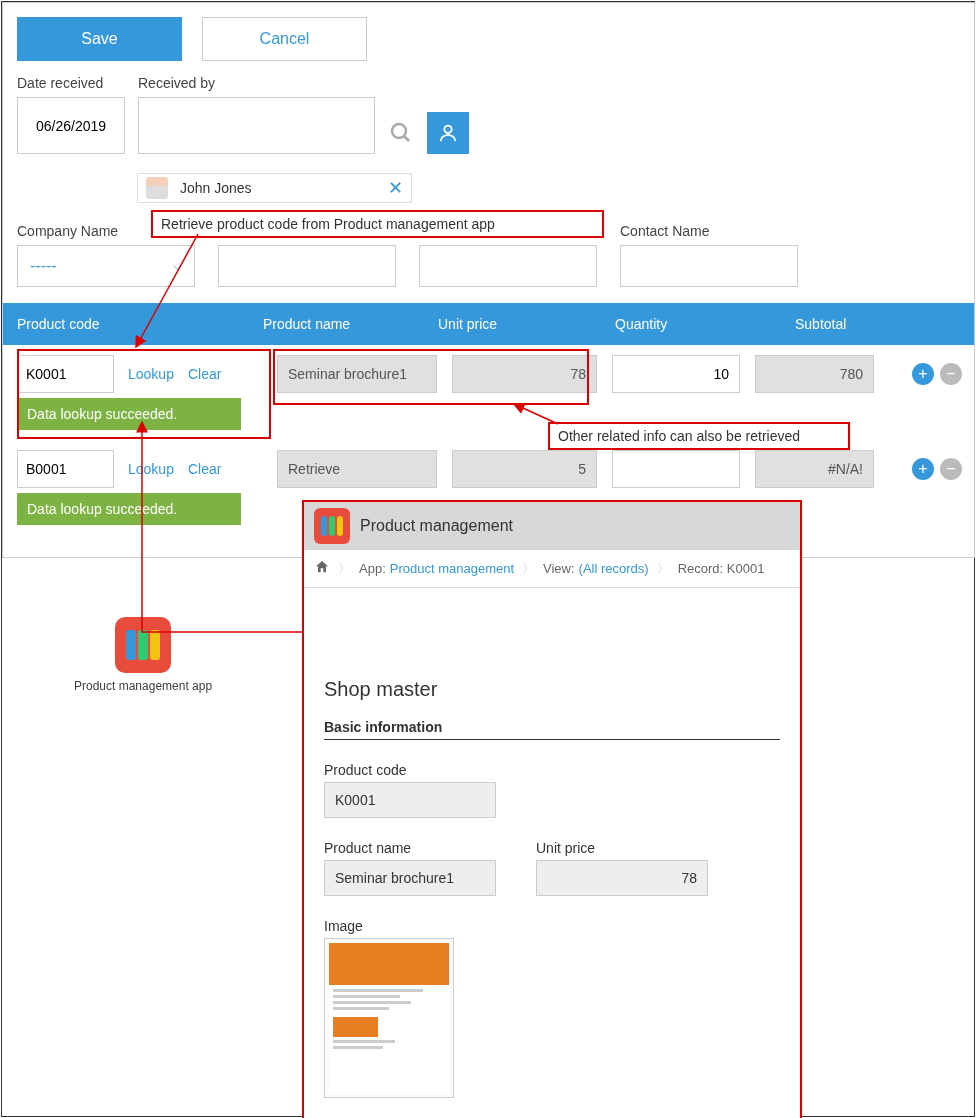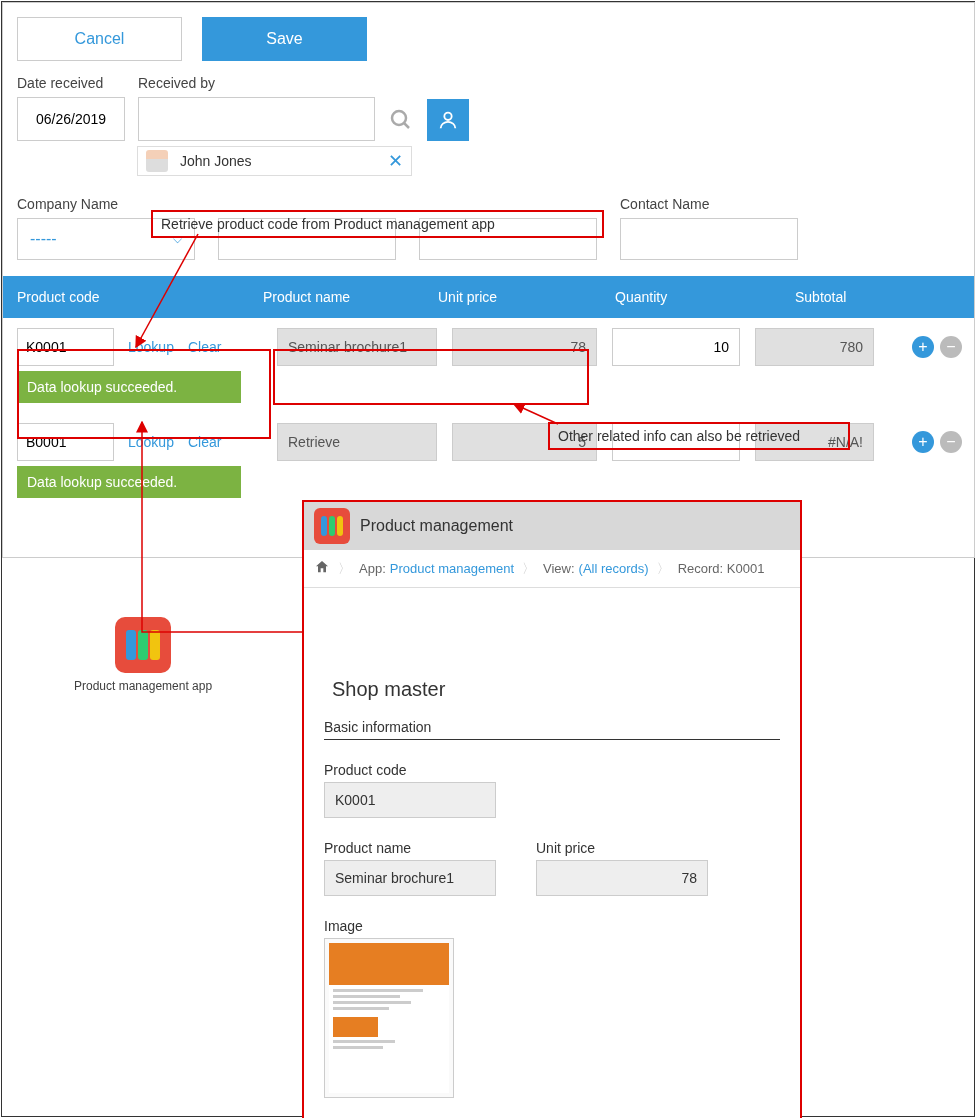--- a/index.html
+++ b/index.html
@@ -10,28 +10,28 @@
 .main-form { border: 1px solid #ccc; position: absolute; top: 0; left: 0; width: 973px; height: 556px; overflow: visible; }
 
 .btn-bar { display: flex; gap: 20px; padding: 14px 14px 0 14px; }
 .btn { width: 165px; height: 44px; border: 1px solid #ccc; background: #fff; display: flex; align-items: center; justify-content: center; font-size: 16px; cursor: pointer; }
 .btn-cancel { color: #3498db; }
 .btn-save { background: #3498db; color: #fff; border: none; }
 
 .field-row { padding: 14px 14px 0 14px; display: flex; gap: 6px; }
 .field-group { display: flex; flex-direction: column; }
 .field-label { font-size: 14px; color: #444; margin-bottom: 6px; }
-.input-box { border: 1px solid #ccc; height: 44px; padding: 0 10px; font-size: 14px; background: #fff; }
+.input-box { border: 1px solid #ccc; height: 57px; padding: 0 10px; font-size: 14px; background: #fff; }
 .date-input { width: 108px; text-align: center; }
 .received-by-wrap { display: flex; align-items: flex-end; gap: 5px; }
 .received-by-input { width: 237px; }
 .search-btn { width: 42px; height: 42px; display: flex; align-items: center; justify-content: center; cursor: pointer; color: #aaa; }
 .user-btn { width: 42px; height: 42px; background: #3498db; display: flex; align-items: center; justify-content: center; cursor: pointer; }
 
-.user-chip { margin-left: 134px; margin-top: 5px; display: flex; align-items: center; gap: 12px; height: 30px; padding: 0 8px; border: 1px solid #ddd; width: 275px; position: relative; }
+.user-chip { margin-left: 134px; margin-top: 19px; display: flex; align-items: center; gap: 12px; height: 30px; padding: 0 8px; border: 1px solid #ddd; width: 275px; position: relative; }
 .avatar { width: 22px; height: 22px; border-radius: 3px; background: linear-gradient(#f4d0b8 40%, #ddd 40%); }
 .user-name { font-size: 14px; color: #333; flex: 1; }
 .remove-x { color: #3498db; font-size: 18px; cursor: pointer; }
 
 .annotation-box { border: 2px solid #d00; position: absolute; z-index: 5; padding: 4px 8px; font-size: 14px; color: #333; background: transparent; }
 .ann1 { top: 207px; left: 148px; width: 453px; height: 28px; }
 .ann2 { top: 419px; left: 545px; width: 302px; height: 28px; }
 
 .company-row { padding: 20px 14px 2px 14px; display: flex; gap: 23px; }
 .select-box { width: 178px; height: 42px; border: 1px solid #ccc; display: flex; align-items: center; justify-content: space-between; padding: 0 12px; color: #3498db; cursor: pointer; }
@@ -76,44 +76,44 @@
 .popup-header { background: #d8d8d8; height: 48px; display: flex; align-items: center; gap: 10px; padding: 0 10px; }
 .popup-icon { width: 36px; height: 36px; background: #e74c3c; border-radius: 6px; display: flex; align-items: center; justify-content: center; }
 .popup-icon .binder { width: 6px; height: 20px; }
 .popup-title { font-size: 16px; color: #333; }
 .breadcrumb { height: 38px; border-bottom: 1px solid #ddd; display: flex; align-items: center; padding: 0 10px; font-size: 13px; gap: 4px; }
 .bc-home { color: #666; cursor: pointer; }
 .bc-sep { color: #ccc; padding: 0 4px; }
 .bc-gray { color: #666; }
 .bc-link { color: #3498db; cursor: pointer; }
 .popup-body { padding: 90px 20px 20px 20px; }
-.popup-section-title { font-size: 20px; color: #333; margin-bottom: 18px; margin-left: 8px; }
-.popup-subsection { font-size: 14px; font-weight: normal; color: #333; border-bottom: 1px solid #333; padding-bottom: 4px; margin-bottom: 22px; }
+.popup-section-title { font-size: 20px; color: #333; margin-bottom: 18px; }
+.popup-subsection { font-size: 14px; font-weight: bold; color: #333; border-bottom: 1px solid #333; padding-bottom: 4px; margin-bottom: 22px; }
 .popup-field-label { font-size: 14px; color: #333; margin-bottom: 4px; }
 .popup-field-value { background: #eee; border: 1px solid #ccc; height: 36px; display: flex; align-items: center; padding: 0 10px; font-size: 14px; color: #333; margin-bottom: 22px; width: 172px; }
 .popup-row { display: flex; gap: 40px; }
 .popup-field-value.right { justify-content: flex-end; }
 .image-preview { width: 130px; height: 160px; border: 1px solid #ccc; padding: 4px; background: #fafafa; display: flex; flex-direction: column; }
 .img-top { background: #e67e22; height: 42px; }
 .img-body { flex: 1; background: #fff; padding: 4px; display: flex; flex-direction: column; gap: 3px; }
 .img-line { height: 3px; background: #ccc; width: 80%; }
 .img-block { height: 20px; background: #e67e22; width: 40%; margin-top: 4px; }
 
 svg.arrow { position: absolute; z-index: 4; pointer-events: none; }
 </style>
 </head>
 <body>
 
 <div class="outer-border">
 
 <div class="main-form">
 
   <div class="btn-bar">
+    <div class="btn btn-save">Save</div>
     <div class="btn btn-cancel">Cancel</div>
-    <div class="btn btn-save">Save</div>
   </div>
 
   <div class="field-row">
     <div class="field-group" style="width:115px;">
       <div class="field-label">Date received</div>
       <input class="input-box date-input" value="06/26/2019" style="">
     </div>
     <div class="field-group">
       <div class="field-label">Received by</div>
       <div class="received-by-wrap">

